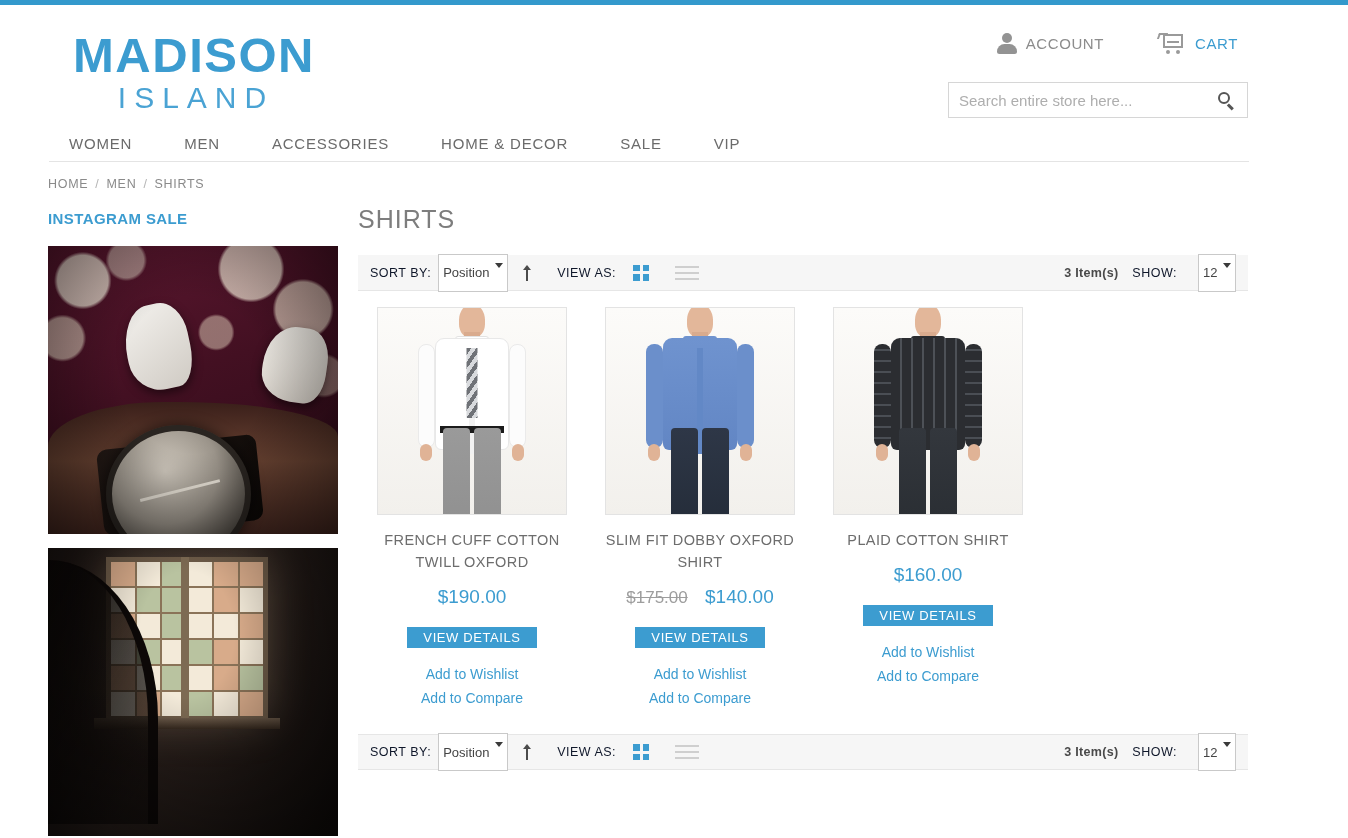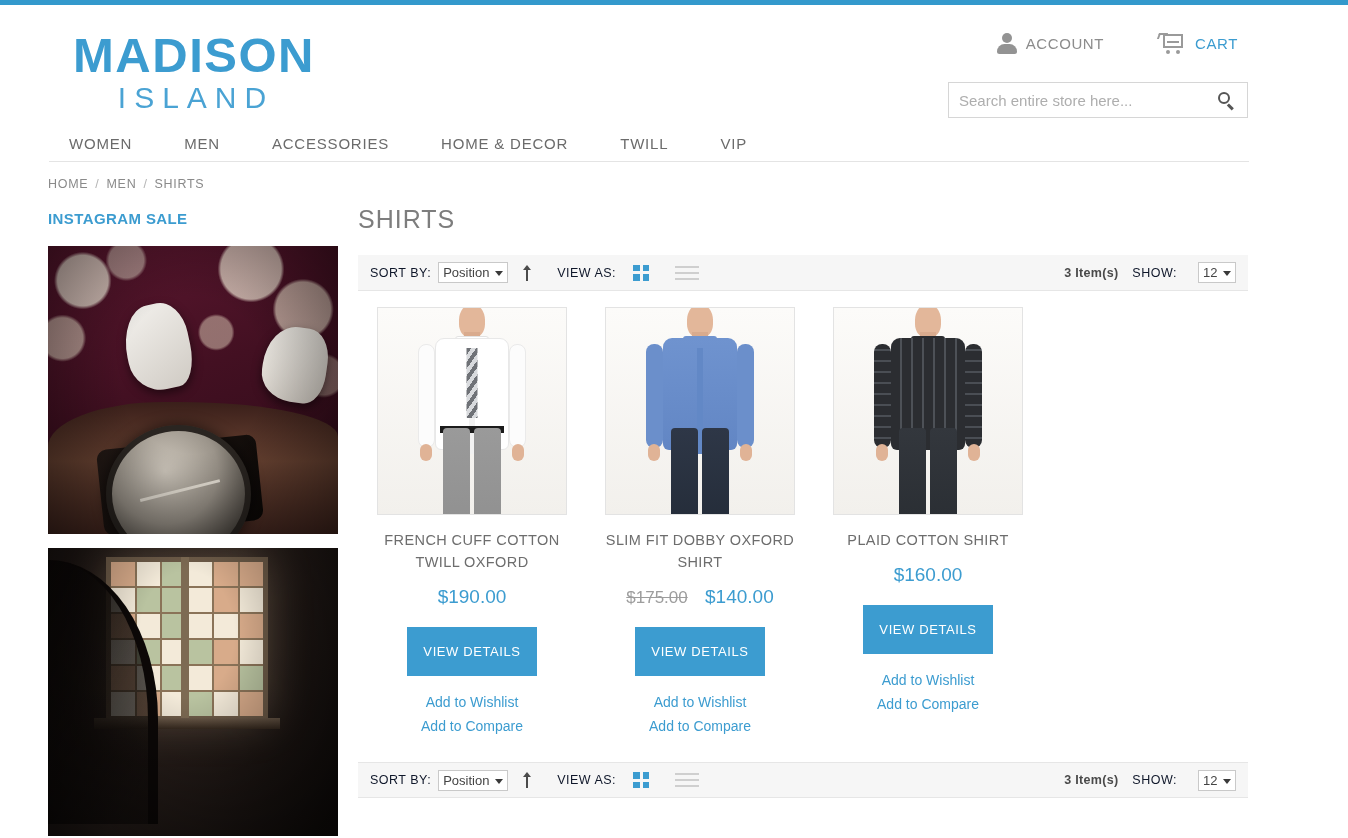--- a/index.html
+++ b/index.html
@@ -221,21 +221,21 @@
     margin-bottom:21px;
   }
 
   
   .toolbar{
     width:890px; height:36px; background:#f6f6f6; border-bottom:1px solid #e6e6e6;
     display:flex; align-items:center; padding:0 12px; font-size:12.5px; color:#777;
   }
   .tb-label{ letter-spacing:.5px; margin-right:7px; color:#0f172a; }
   .sel{
-    height:21px; border:1px solid #c9c9c9; background:#fff; font-size:13px;
+    height:38px; border:1px solid #c9c9c9; background:#fff; font-size:13px;
     color:#444; padding:0 17px 0 4px; font-family:"Liberation Sans",sans-serif;
     -webkit-appearance:none; appearance:none; cursor:pointer; position:relative;
   }
   .sel-wrap{ position:relative; display:inline-block; }
   .sel-wrap:after{
     content:""; position:absolute; right:5px; top:9px;
     border-left:4px solid transparent; border-right:4px solid transparent;
     border-top:5px solid #3a3a3a; pointer-events:none;
   }
   .sort-arrow{
@@ -271,21 +271,21 @@
   }
   .prod-name{
     text-align:center; font-size:14.5px; color:#6d6d6d; letter-spacing:.4px;
     line-height:22px; margin-top:14px; padding:0 6px;
   }
   .prod-price{ text-align:center; margin-top:13px; font-size:19px; color:#3c9cd0; }
   .old-price{ color:#9d9d9d; text-decoration:line-through; margin-right:12px; font-size:17px;}
   .btn-row{ text-align:center; margin-top:19px; }
   .view-btn{
     display:inline-block; background:#3c9cd0; color:#fff; border:none;
-    font-size:13px; letter-spacing:.6px; padding:17px 16px; cursor:pointer;
+    font-size:13px; letter-spacing:.6px; padding:3px 16px; cursor:pointer;
     font-family:"Liberation Sans",sans-serif;
   }
   .links{ text-align:center; margin-top:14px; }
   .plink{
     display:block; color:#3c9cd0; font-size:14px; text-decoration:none;
     line-height:24px; cursor:pointer;
   }
 
   .toolbar.bottom{ margin-top:24px; border-top:1px solid #e6e6e6; }
 
@@ -379,21 +379,21 @@
         </span>
       </button>
     </div>
   </div>
 
   <div class="nav">
     <div class="nav-item">WOMEN</div>
     <div class="nav-item">MEN</div>
     <div class="nav-item">ACCESSORIES</div>
     <div class="nav-item">HOME &amp; DECOR</div>
-    <div class="nav-item">TWILL</div>
+    <div class="nav-item">SALE</div>
     <div class="nav-item">VIP</div>
   </div>
 
   <div class="crumbs">
     <a>HOME</a>
     <span class="sep">/</span>
     <a>MEN</a>
     <span class="sep">/</span>
     <span class="cur">SHIRTS</span>
   </div>

